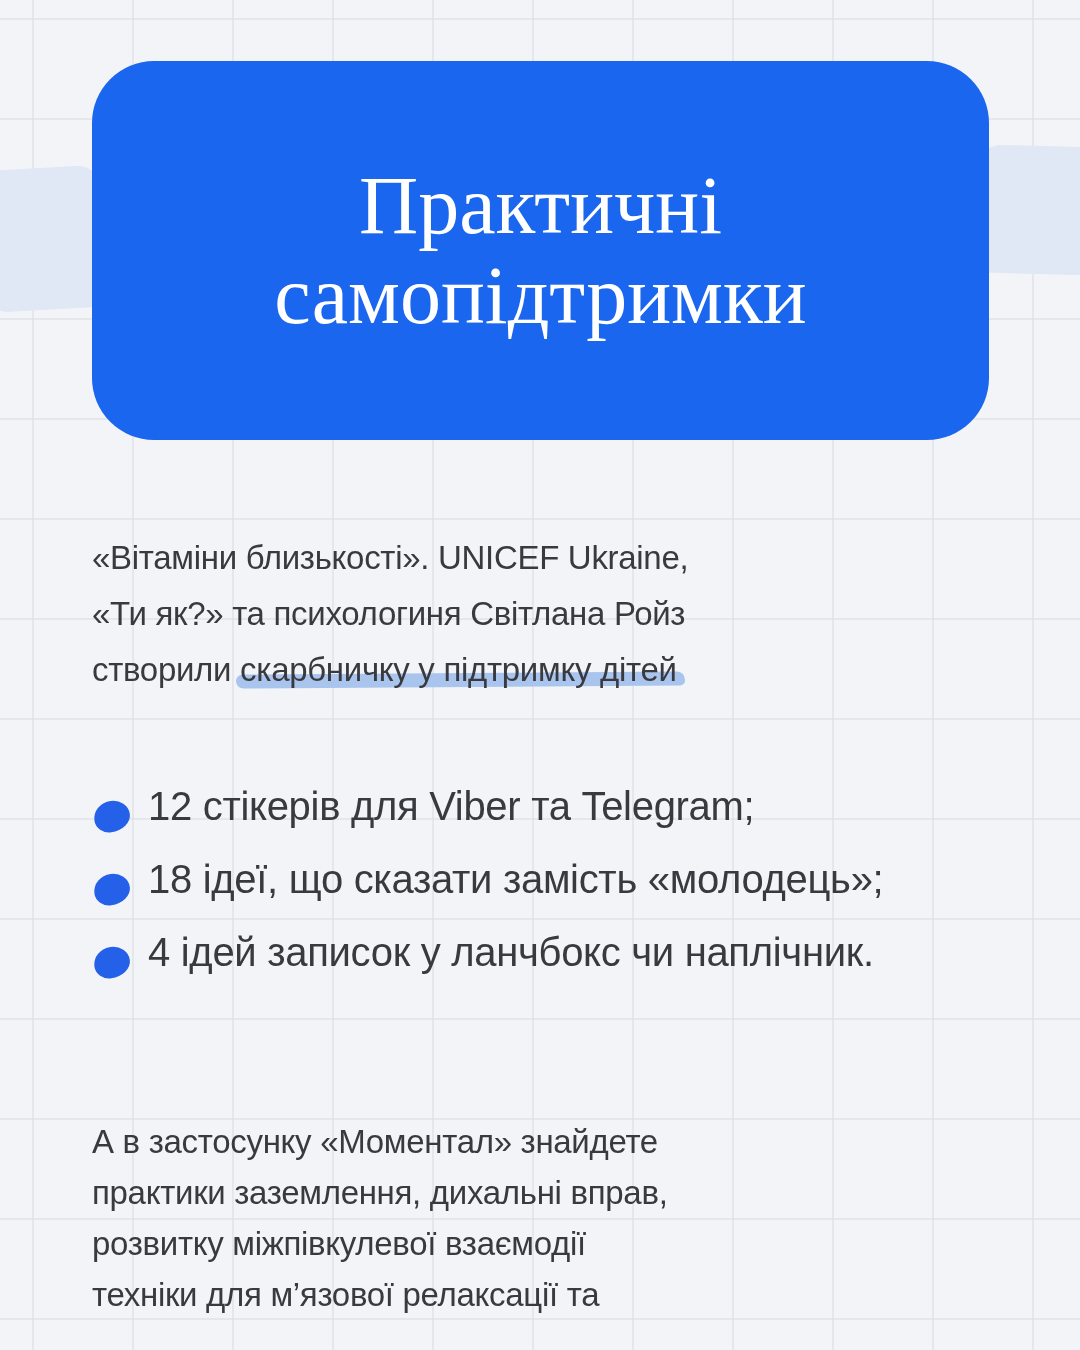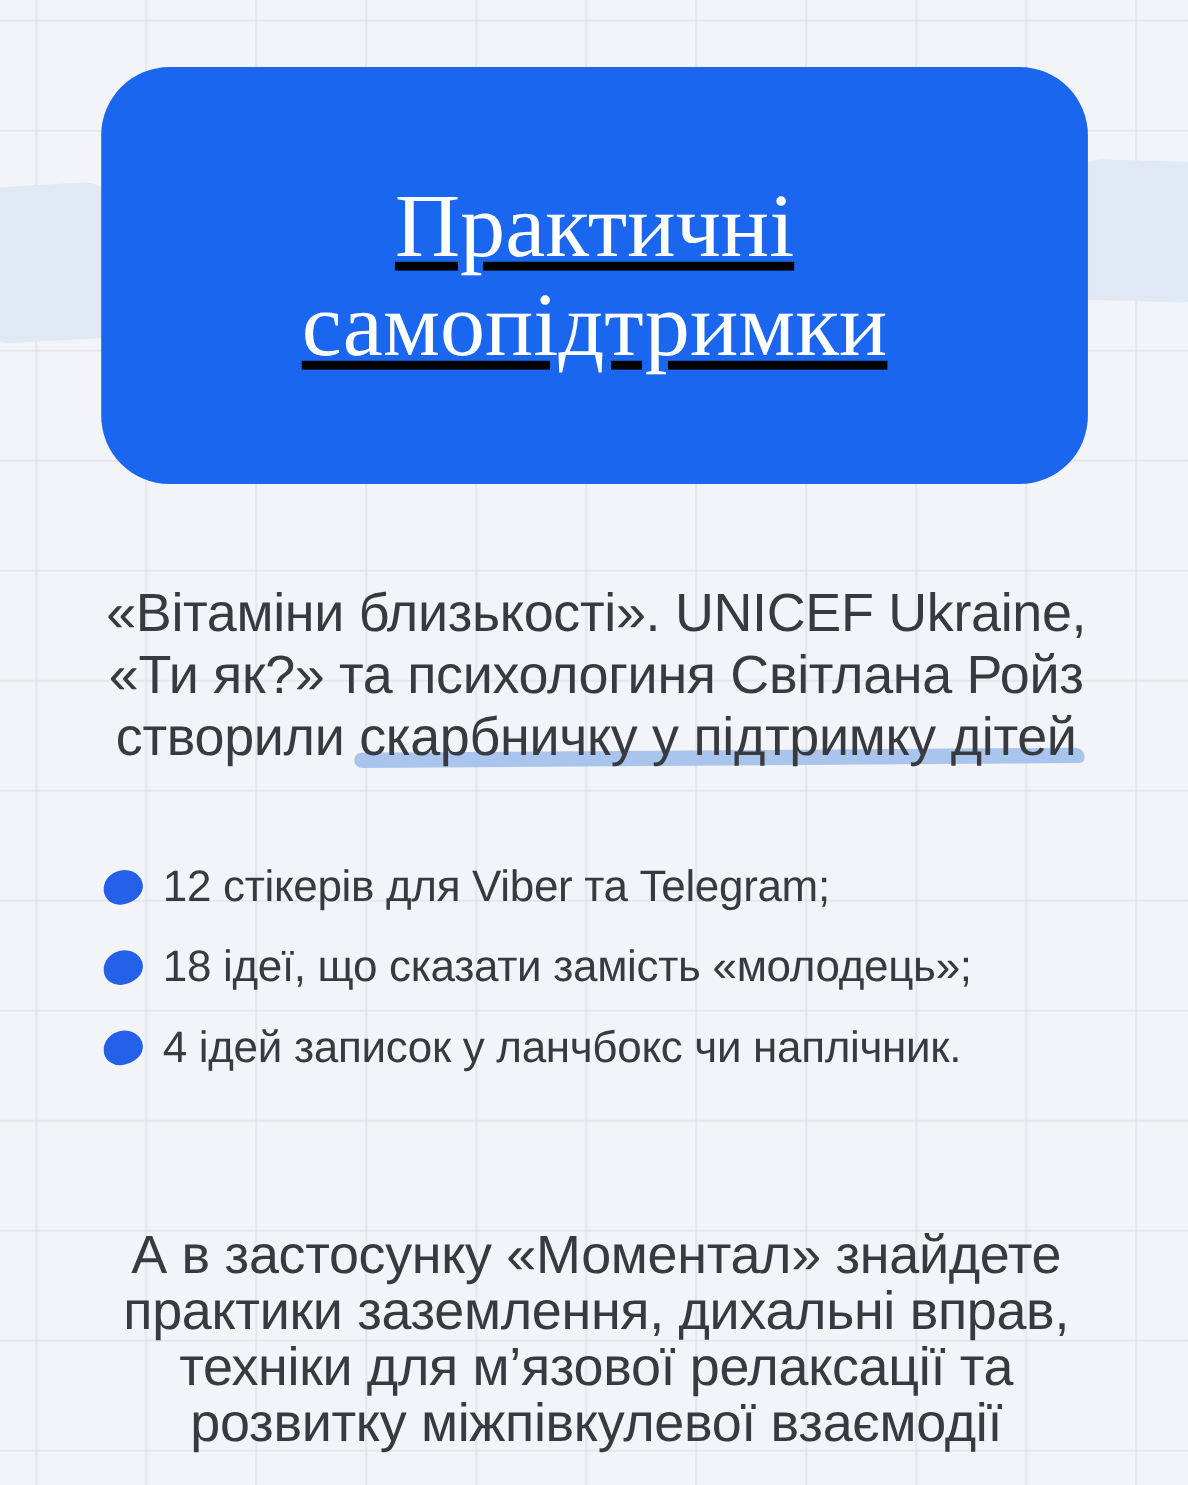--- a/index.html
+++ b/index.html
@@ -49,41 +49,39 @@
     left: 92px;
     top: 61px;
     width: 897px;
     height: 379px;
     background: #1b66ee;
     border-radius: 62px;
     z-index: 2;
     display: flex;
     align-items: center;
     justify-content: center;
-    text-decoration: underline;
   }
   .hero-title {
     margin: 0;
     text-align: center;
     color: #ffffff;
     font-family: "Liberation Serif", "DejaVu Serif", serif;
     font-weight: 400;
     font-size: 82px;
     line-height: 90px;
   }
 
   
   .text-block {
     position: absolute;
     left: 92px;
     z-index: 2;
     color: #393940;
-    font-size: 49px;
+    font-size: 33px;
     letter-spacing: -0.3px;
-    text-align: center;
   }
   .intro  { top: 530px;  width: 900px; line-height: 56px; }
   .outro  { top: 1116px; width: 900px; line-height: 51px; }
 
   .t-line { white-space: nowrap; }
 
   
   .u-mark {
     position: relative;
     z-index: 0;
@@ -108,21 +106,21 @@
     left: 92px;
     top: 780px;
     width: 940px;
     z-index: 2;
     list-style: none;
     margin: 0;
     padding: 0;
   }
   .bullets li {
     display: flex;
-    align-items: flex-start;
+    align-items: flex-end;
     margin-bottom: 21px;
     color: #393940;
     font-size: 40px;
     line-height: 52px;
     letter-spacing: -0.3px;
   }
   .bullet-dot {
     flex: 0 0 auto;
     display: inline-block;
     width: 36px;
@@ -165,17 +163,17 @@
     </li>
     <li>
       <span class="bullet-dot"></span>
       <span>4 ідей записок у ланчбокс чи наплічник.</span>
     </li>
   </ul>
 
   <div class="text-block outro">
       <div class="t-line"><span>А в застосунку «Моментал» знайдете</span></div>
       <div class="t-line"><span>практики заземлення, дихальні вправ,</span></div>
+      <div class="t-line"><span>розвитку міжпівкулевої взаємодії</span></div>
       <div class="t-line"><span>техніки для м’язової релаксації та</span></div>
-      <div class="t-line"><span>розвитку міжпівкулевої взаємодії</span></div>
     </div>
 
 </div>
 
 </body></html>

